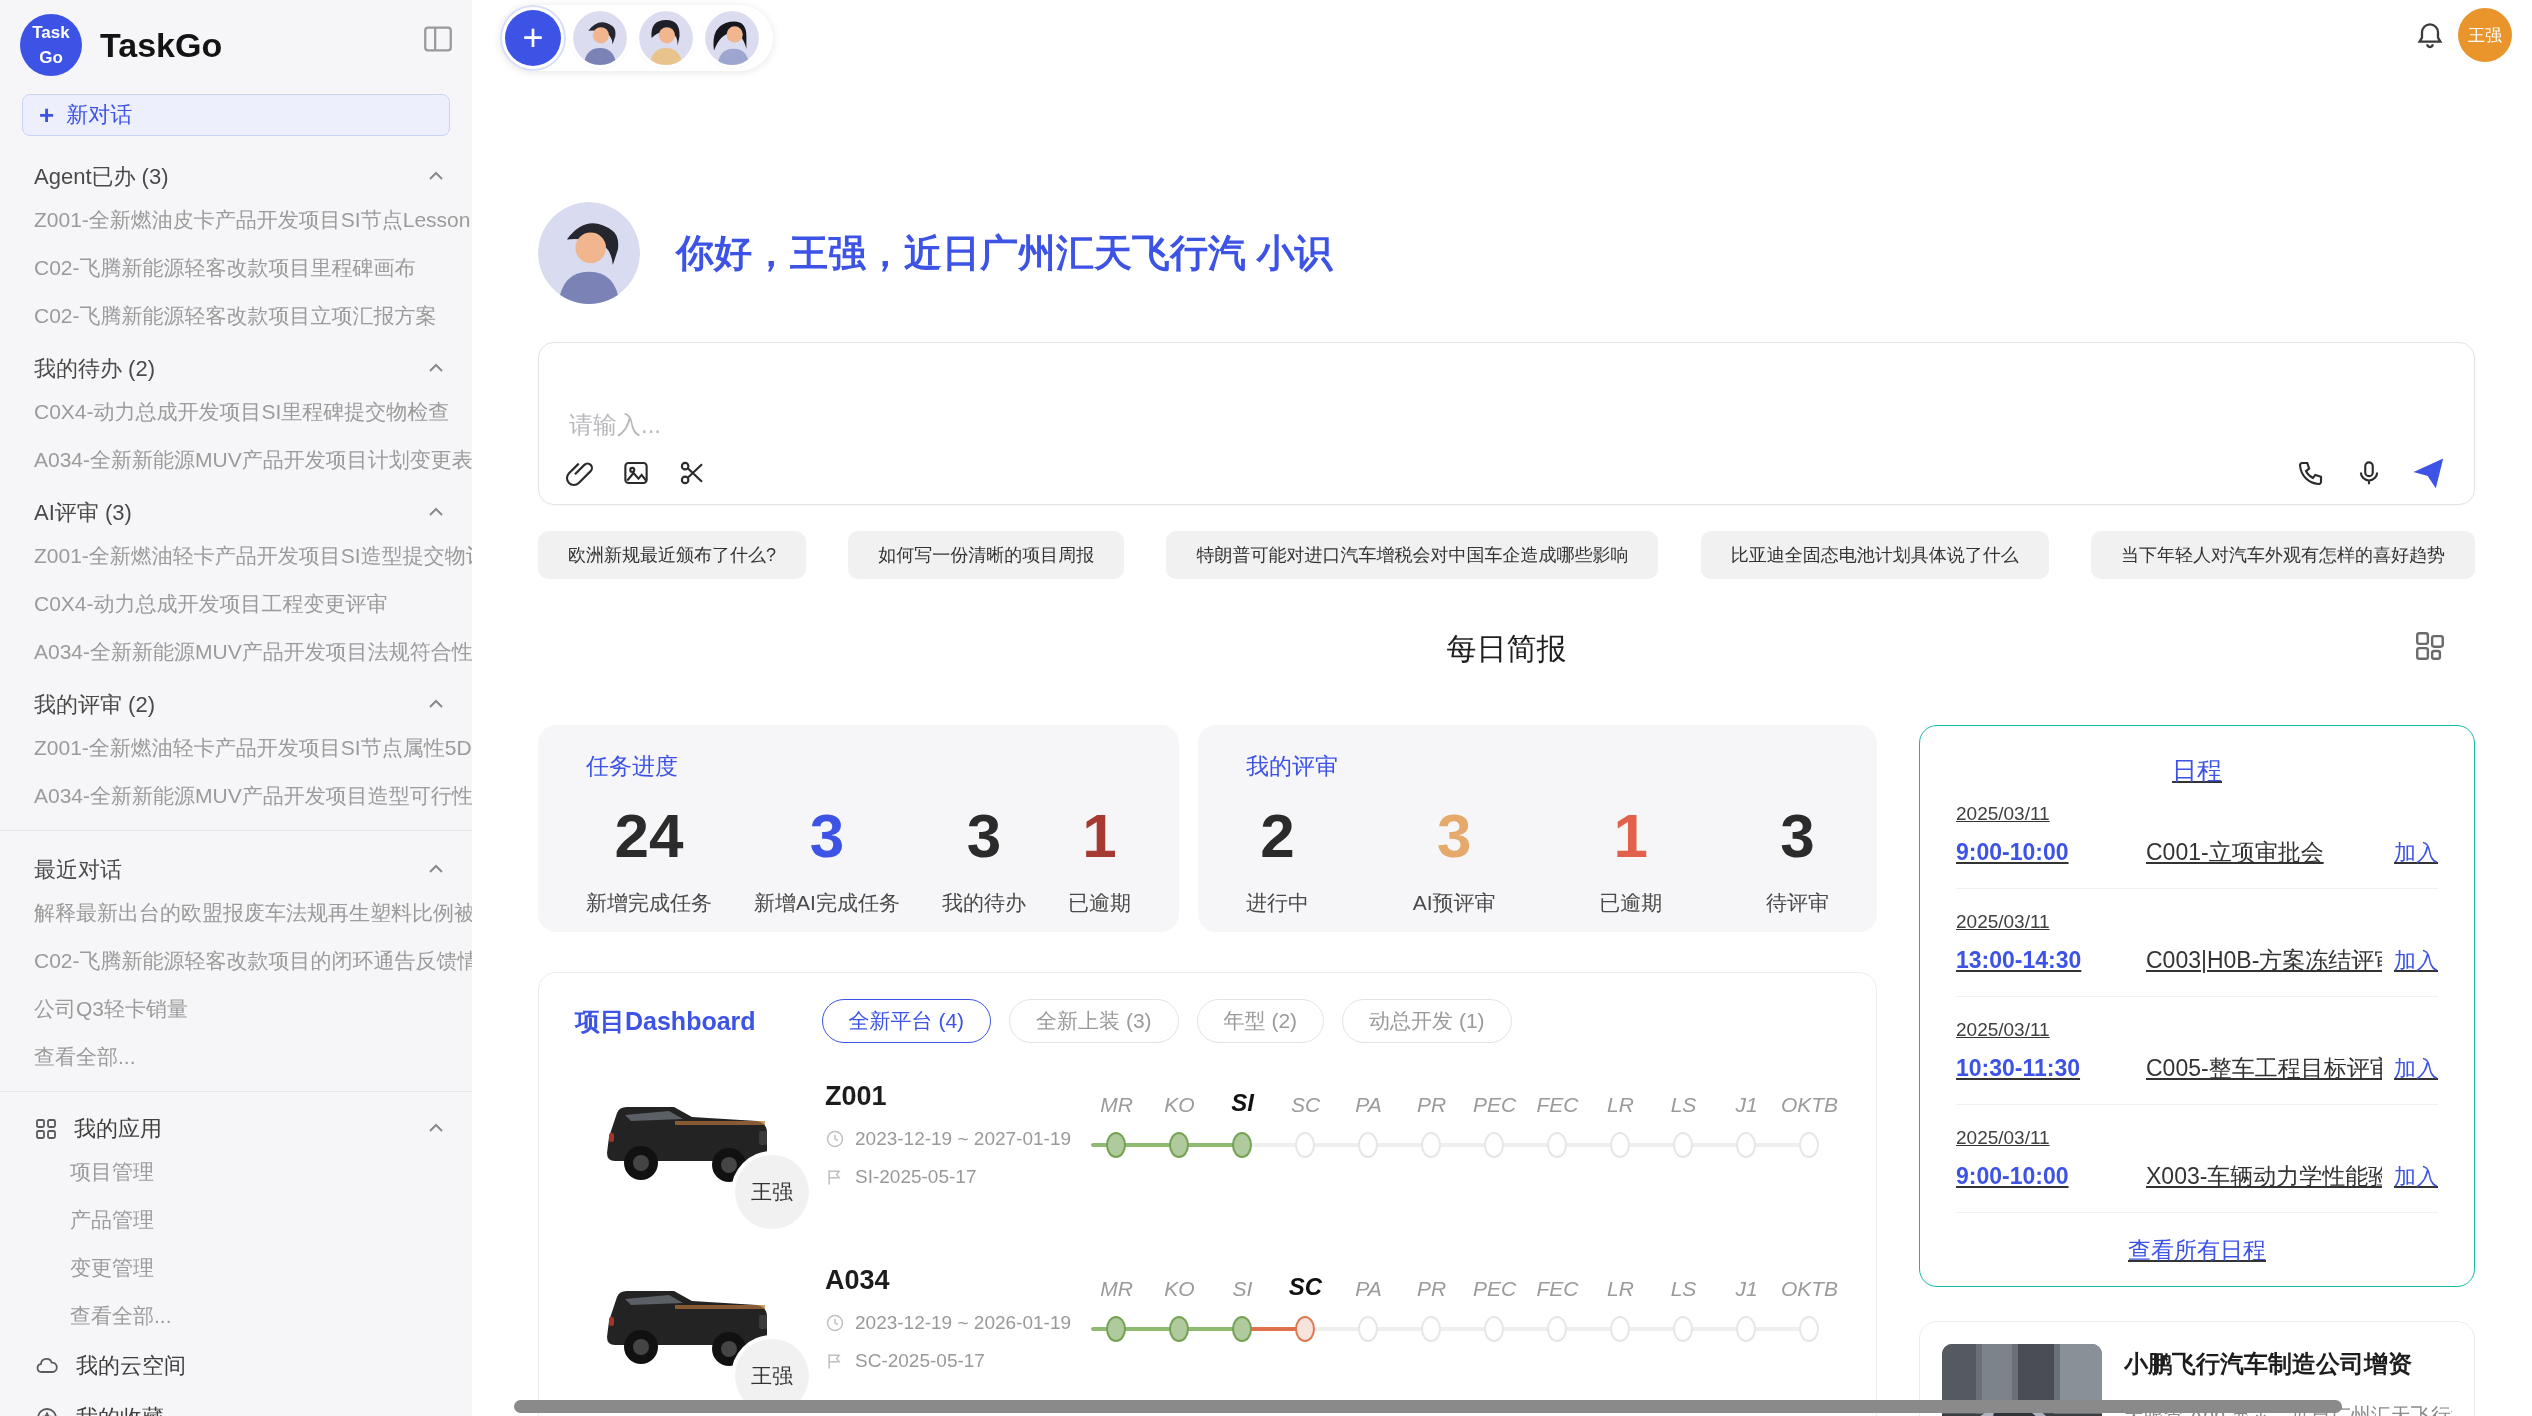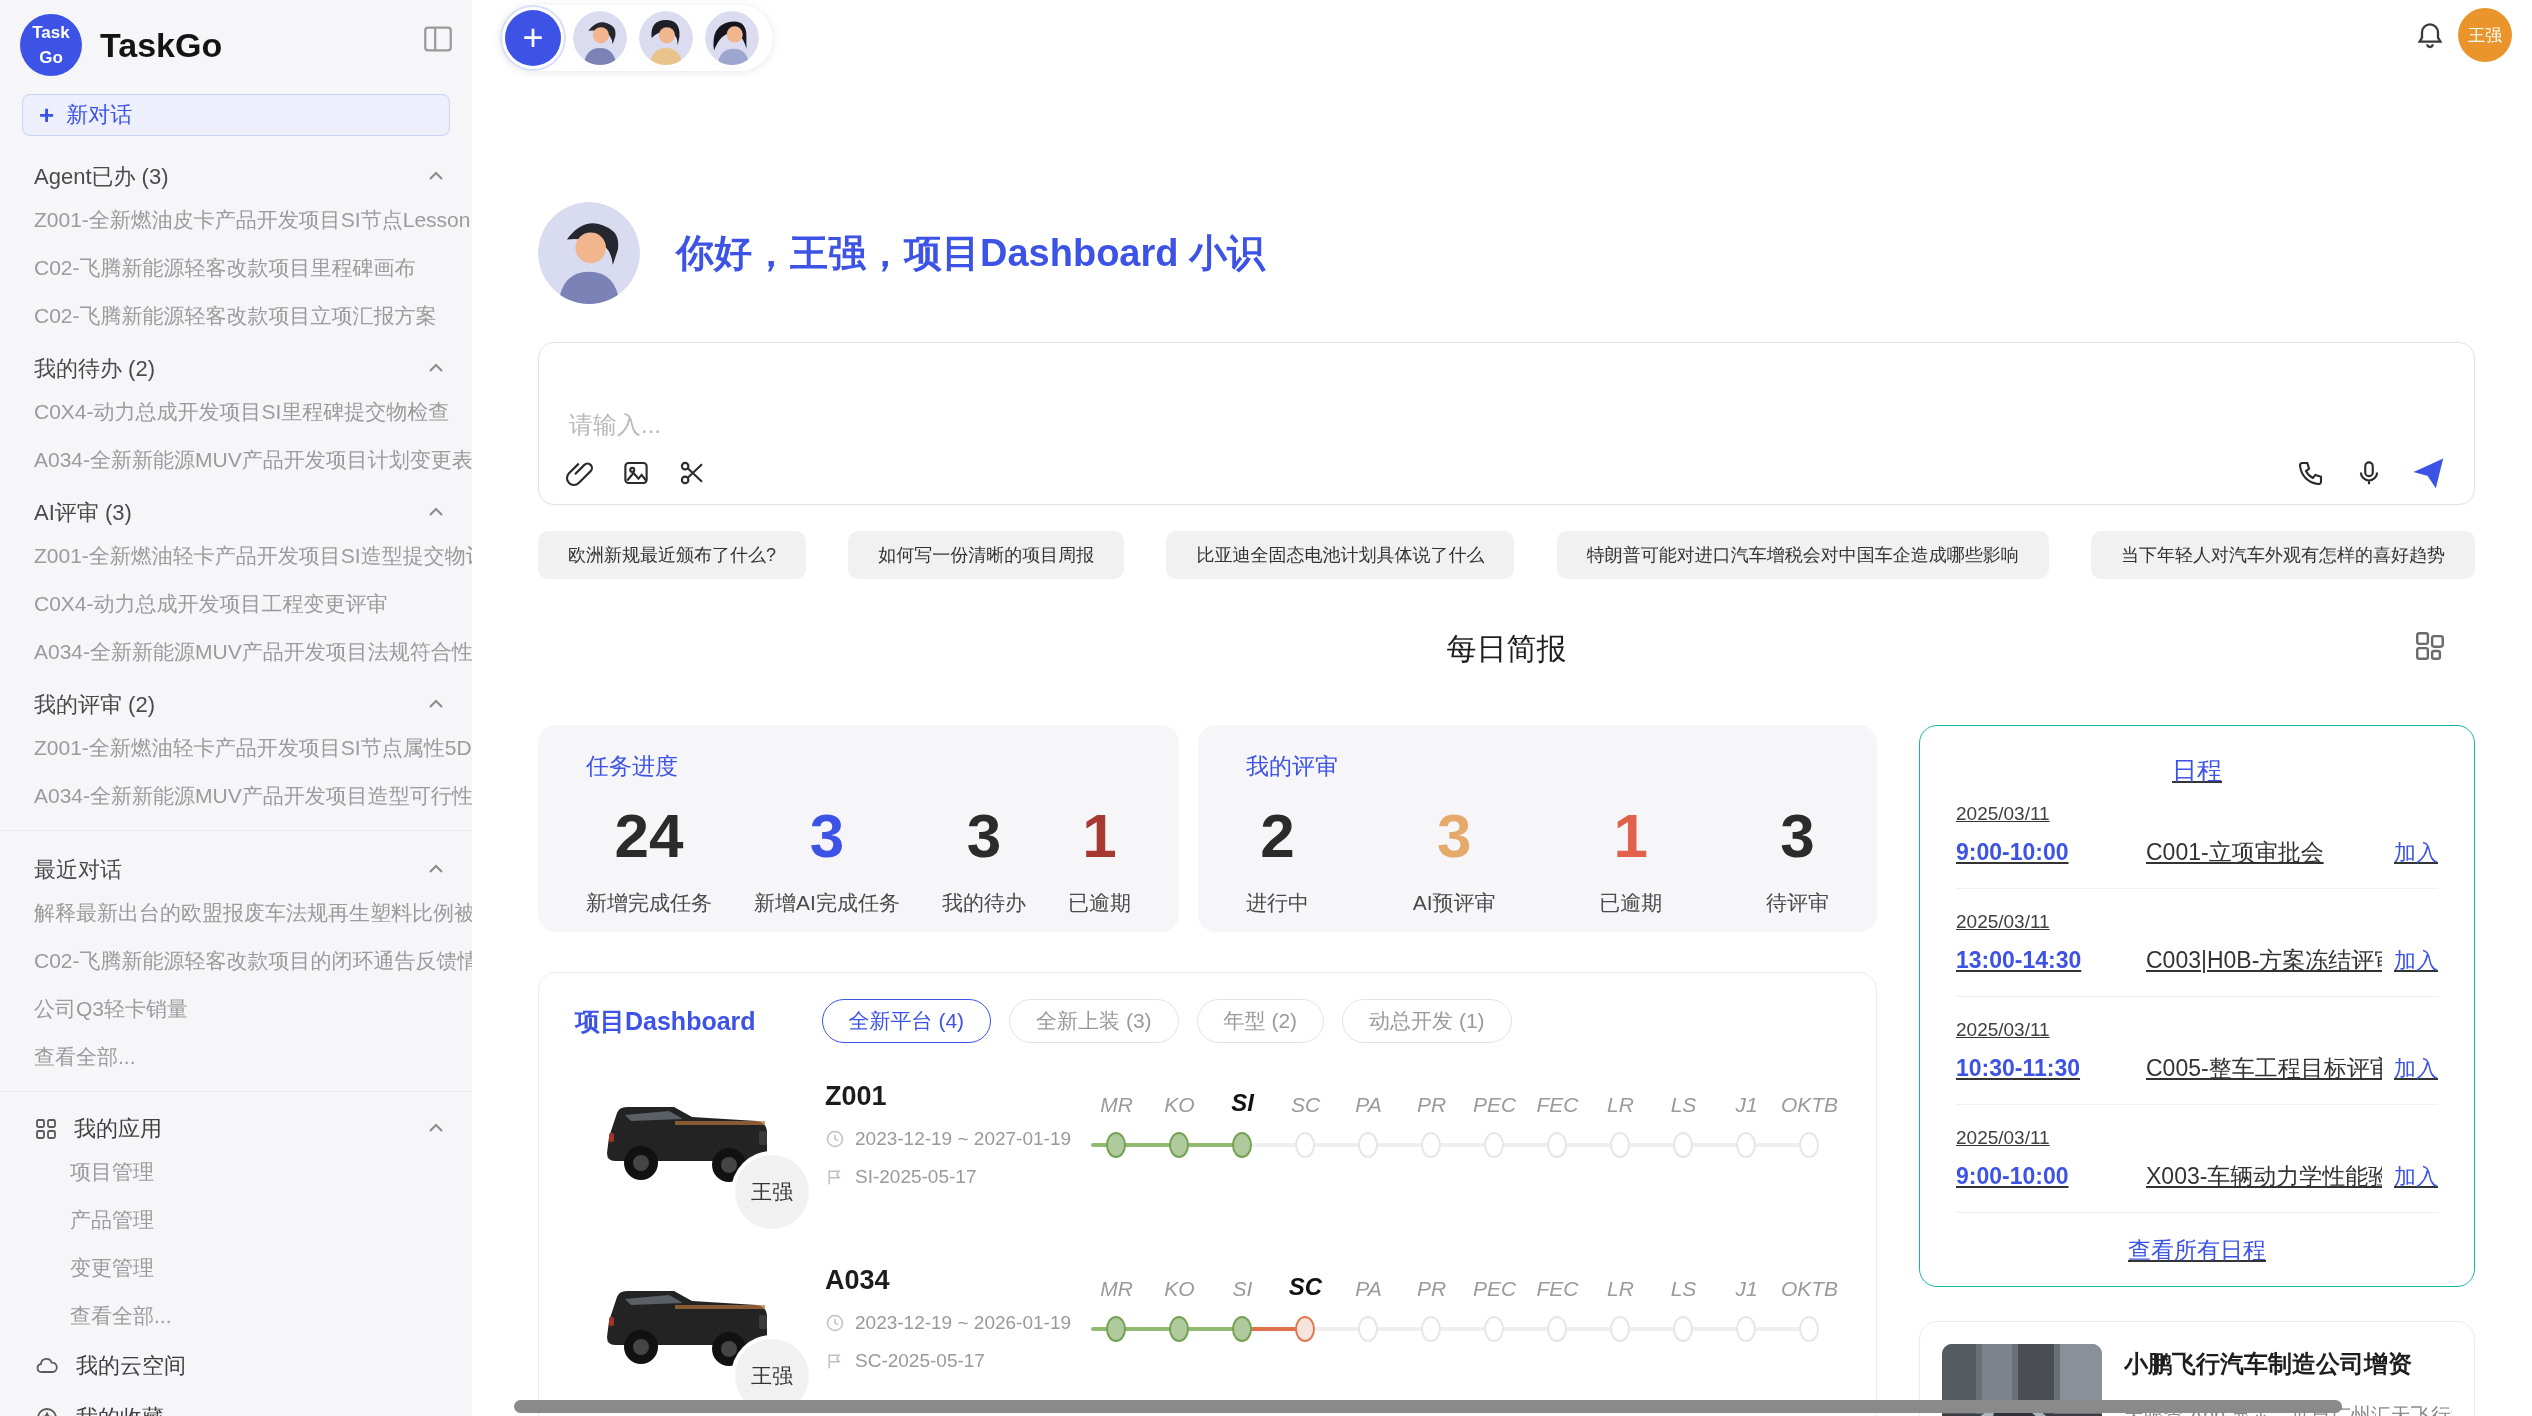--- a/index.html
+++ b/index.html
@@ -281,21 +281,21 @@
 
       <div class="greet">
         <div class="avatar-lg">
           <svg viewBox="0 0 60 60" width="102" height="102">
               <circle cx="30" cy="30" r="30" fill="#D9DBF0"></circle>
               <path d="M17 22q12-16 27-5q4 3 3 11l-3 9q-1-11-9-13q-9-3-18-2z" fill="#26262E"></path>
               <circle cx="31" cy="27" r="9" fill="#F1B68E"></circle>
               <path d="M12 60q2-19 18-19q16 0 18 19z" fill="#7B83B6"></path>
             </svg>
         </div>
-        <div class="greet-text">你好，王强，项目Dashboard 小识</div>
+        <div class="greet-text">你好，王强，近日广州汇天飞行汽 小识</div>
       </div>
 
       <div class="composer">
         <div class="placeholder">请输入...</div>
         <div class="comp-left">
           <svg width="30" height="30" viewBox="0 0 24 24" fill="none" stroke="#2B2B2B" stroke-width="1.7">
               <path d="M8 13l7.5-7.5a3.5 3.5 0 0 1 5 5L11 20a5.5 5.5 0 0 1-7.8-7.8L11 4.5"></path>
             </svg>
           <svg width="30" height="30" viewBox="0 0 24 24" fill="none" stroke="#2B2B2B" stroke-width="1.7">
               <rect x="3.5" y="4" width="17" height="16" rx="2.5"></rect>
@@ -319,22 +319,22 @@
           <svg width="34" height="34" viewBox="0 0 24 24" fill="#3D53E5">
               <path d="M3 11.2L21 3l-4.5 18-5-7.5zM11.5 13.5L21 3" stroke="#3D53E5" stroke-width="1.4" fill="none"></path>
               <path d="M3.5 11.3L20.5 3.6l-4.2 16.6-4.8-7z"></path>
             </svg>
         </div>
       </div>
 
       <div class="chips">
         <div class="chip">欧洲新规最近颁布了什么?</div>
         <div class="chip">如何写一份清晰的项目周报</div>
+        <div class="chip">特朗普可能对进口汽车增税会对中国车企造成哪些影响</div>
         <div class="chip">比亚迪全固态电池计划具体说了什么</div>
-        <div class="chip">特朗普可能对进口汽车增税会对中国车企造成哪些影响</div>
         <div class="chip">当下年轻人对汽车外观有怎样的喜好趋势</div>
       </div>
 
       <div class="brief-head">
         <div class="brief-title">每日简报</div>
         <div class="brief-grid-icon">
           <svg width="34" height="34" viewBox="0 0 24 24" fill="none" stroke="#6A6A6A" stroke-width="1.7">
             <rect x="3" y="3" width="7.5" height="7.5" rx="1.5"></rect>
               <rect x="13.5" y="5" width="7.5" height="7.5" rx="1.5"></rect>
             <rect x="3" y="13.5" width="7.5" height="7.5" rx="1.5"></rect>

